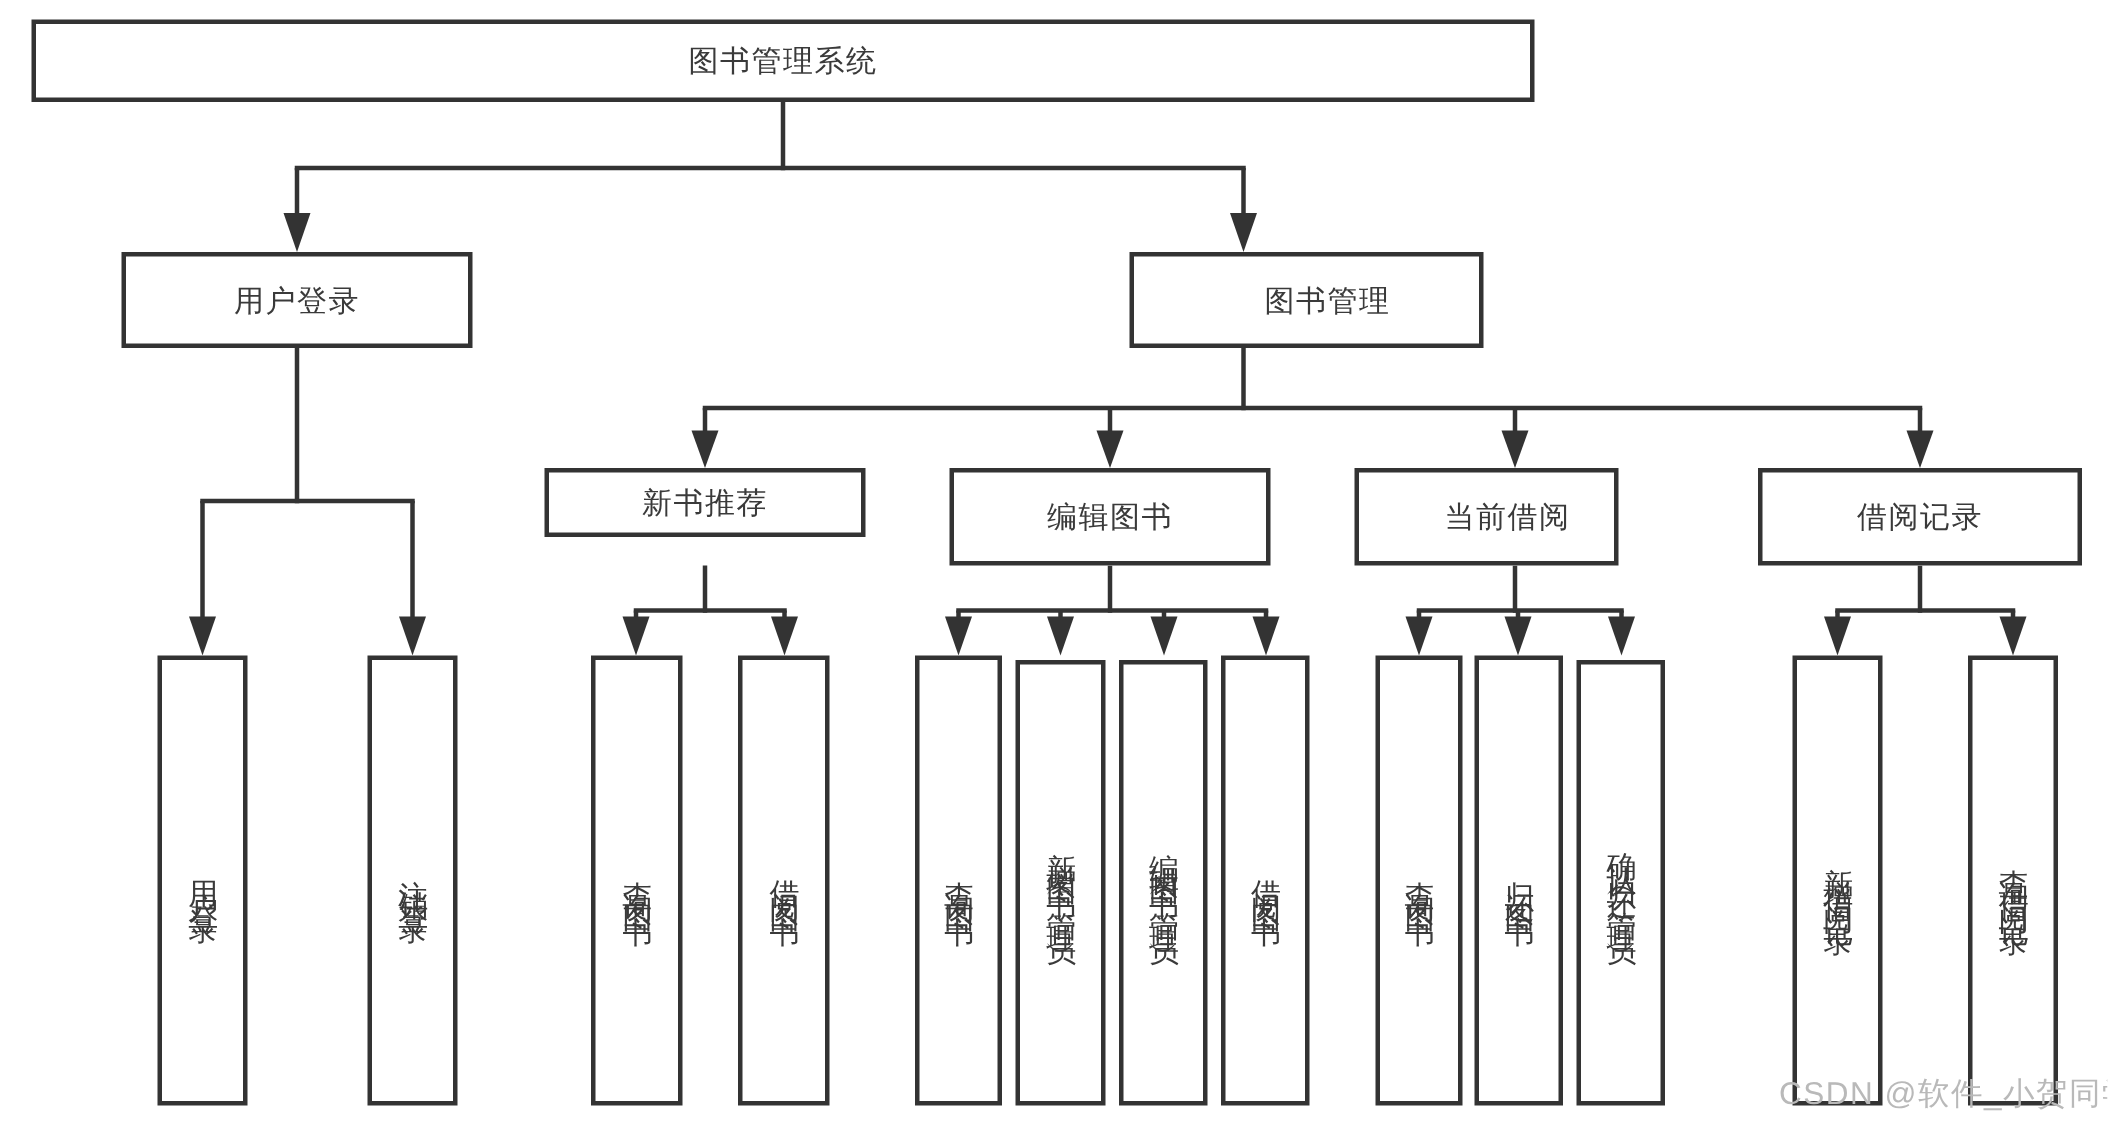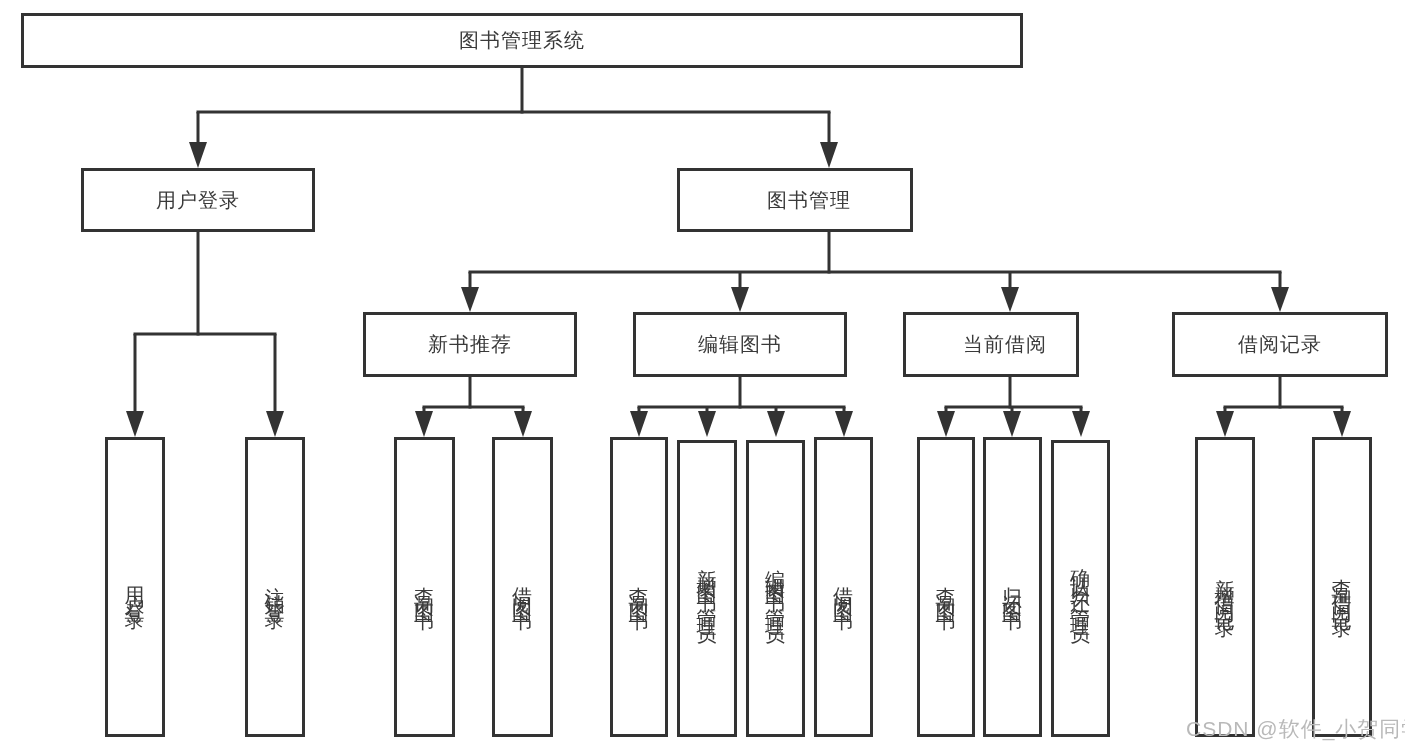--- a/index.html
+++ b/index.html
@@ -129,23 +129,23 @@
       <line class="c" x1="1225" y1="407" x2="1225" y2="413"></line>
       <polygon class="a" points="1216,411 1234,411 1225,437"></polygon>
       <line class="c" x1="1342" y1="407" x2="1342" y2="413"></line>
       <polygon class="a" points="1333,411 1351,411 1342,437"></polygon>
     </g>
   </svg>
 
   <div class="node" style="left:21px; top:13px; width:1002px; height:55px;">图书管理系统</div>
 
   <div class="node" style="left:81px; top:168px; width:234px; height:64px;">用户登录</div>
-  <div class="node" style="left:677px; top:168px; width:236px; height:64px;padding-left:28px;">图书管理</div>
+  <div class="node" style="left:753px; top:168px; width:236px; height:64px;padding-left:28px;">图书管理</div>
 
-  <div class="node" style="left:363px; top:312px; width:214px; height:65px;">新书推荐</div>
+  <div class="node" style="left:363px; top:312px; width:214px; height:46px;">新书推荐</div>
   <div class="node" style="left:633px; top:312px; width:214px; height:65px;">编辑图书</div>
   <div class="node" style="left:903px; top:312px; width:176px; height:65px;padding-left:28px;">当前借阅</div>
   <div class="node" style="left:1172px; top:312px; width:216px; height:65px;">借阅记录</div>
 
   <div class="node leaf" style="left:105px; top:437px; width:60px; height:300px;">用户登录</div>
   <div class="node leaf" style="left:245px; top:437px; width:60px; height:300px;">注销登录</div>
 
   <div class="node leaf" style="left:394px; top:437px; width:61px; height:300px;">查询图书</div>
   <div class="node leaf" style="left:492px; top:437px; width:61px; height:300px;">借阅图书</div>
 

